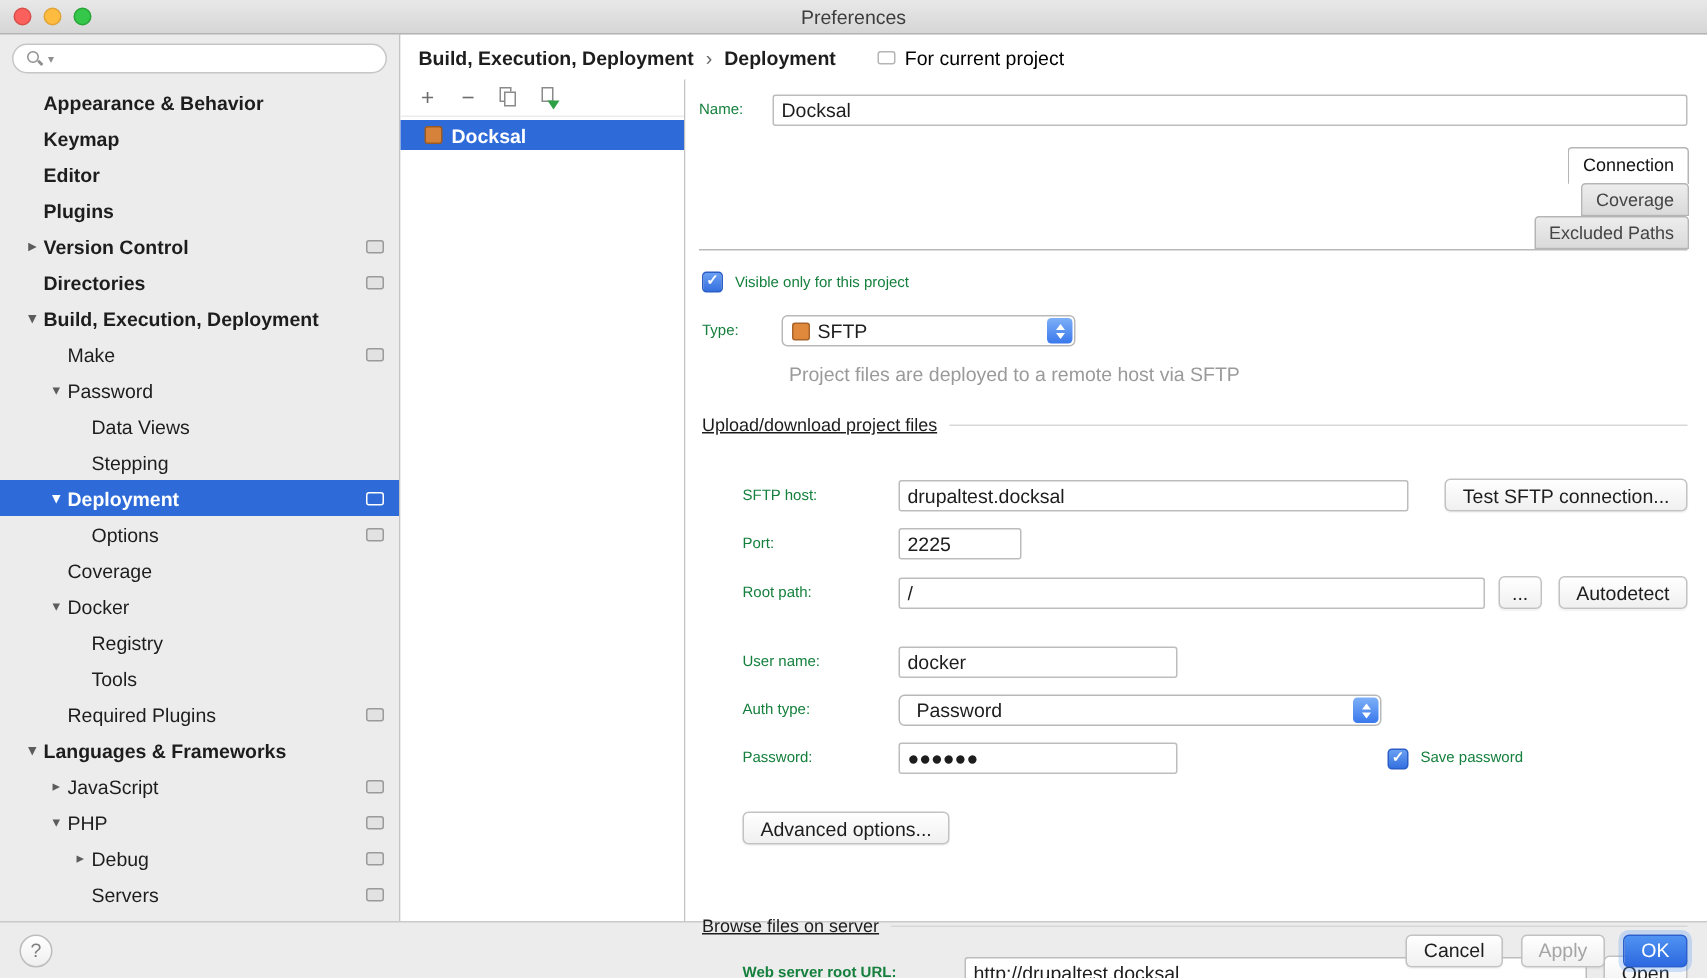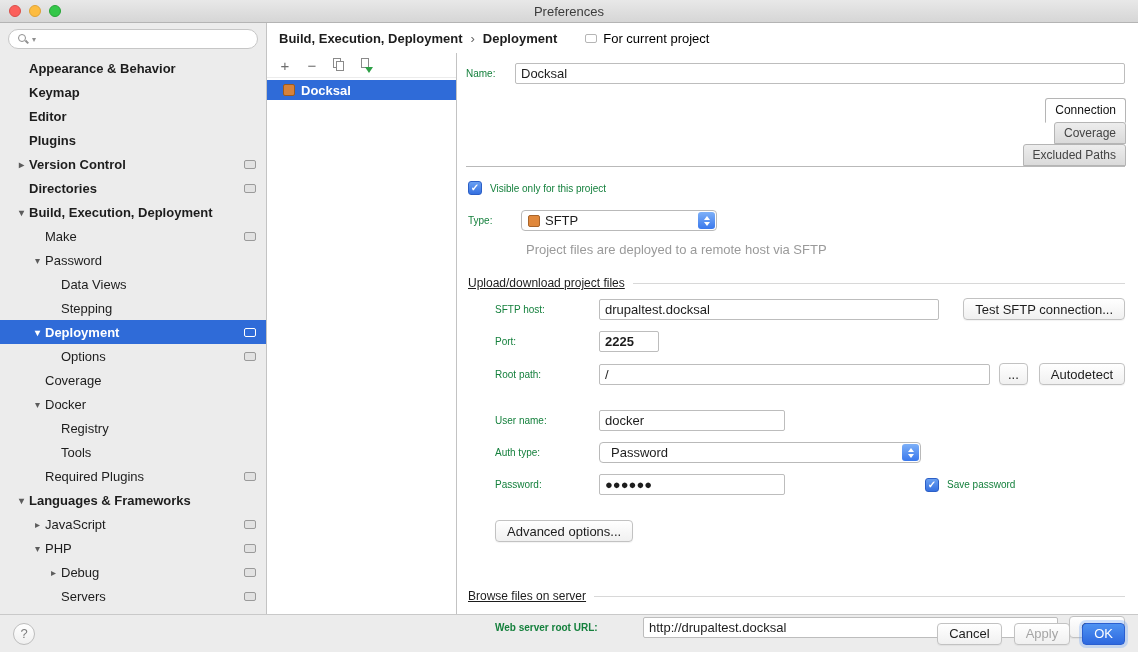--- a/index.html
+++ b/index.html
@@ -110,29 +110,29 @@
   .tri-dn { width:0; height:0; border-left:3.5px solid transparent; border-right:3.5px solid transparent;
             border-top:4px solid #fff; }
   .sftp-ic { width:12px; height:12px; background:#e0883c; border:1px solid #a8642a; border-radius:2px; flex:none; }
 
   .help-text { margin:11px 0 0 58px; font-size:13px; color:#9a9a9a; }
 
   .section { display:flex; align-items:center; gap:8px; margin-top:19px; }
   .section .sec-label { font-size:12px; color:#1d1d1d; flex:none;text-decoration:underline; }
   .section .line { flex:1; height:1px; background:#d8d8d8; }
 
-  .group { padding-left:27px; margin-top:8px; }
+  .group { padding-left:27px; margin-top:29px; }
   .group .row { margin-bottom:11px; }
   .glabel { width:104px; flex:none; }
   .host-input { width:340px; }
   .btn { height:22px; padding:0 11px; font-family:"Liberation Sans",sans-serif; font-size:13px;
          color:#1d1d1d; background:linear-gradient(#ffffff,#f0f0f0); border:1px solid #c2c2c2;
          border-radius:4px; box-shadow:0 1px 1px rgba(0,0,0,0.05); cursor:default; }
   .test-btn { margin-left:auto; }
-  .port-input { width:60px;font-weight:bold; }
+  .port-input { width:82px; }
   .rootpath-row .txt { flex:1; }
   .dots-btn { margin-left:9px; padding:0 8px; flex:none; }
   .autodetect-btn { margin-left:11px; flex:none; }
   .gap-row { margin-top:25px !important; }
   .username-input { width:186px; }
   .auth-combo { width:322px; }
   .password-input { width:186px; }
   .save-pw { margin-left:140px; display:flex; align-items:center; gap:8px; }
   .advanced-row { margin-top:25px; }
   .browse-section { margin-top:47px; }

